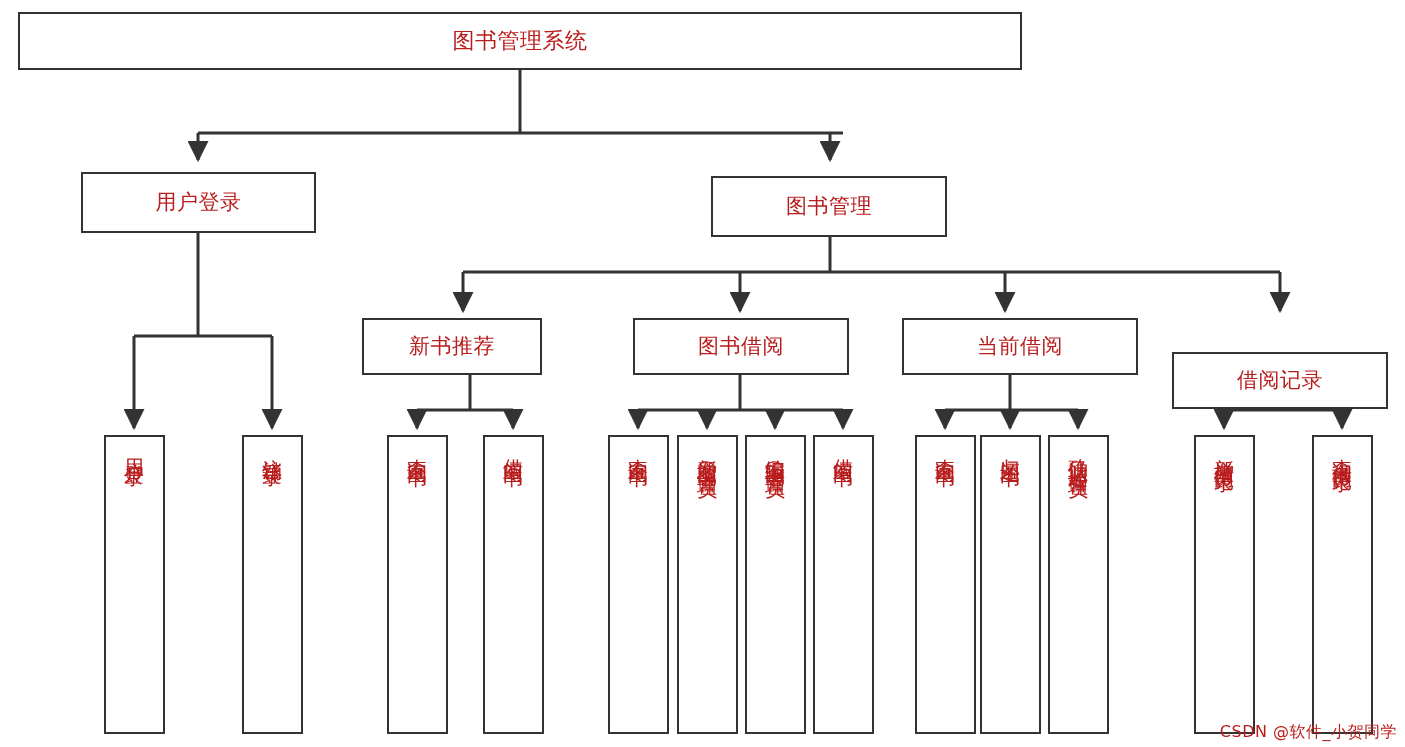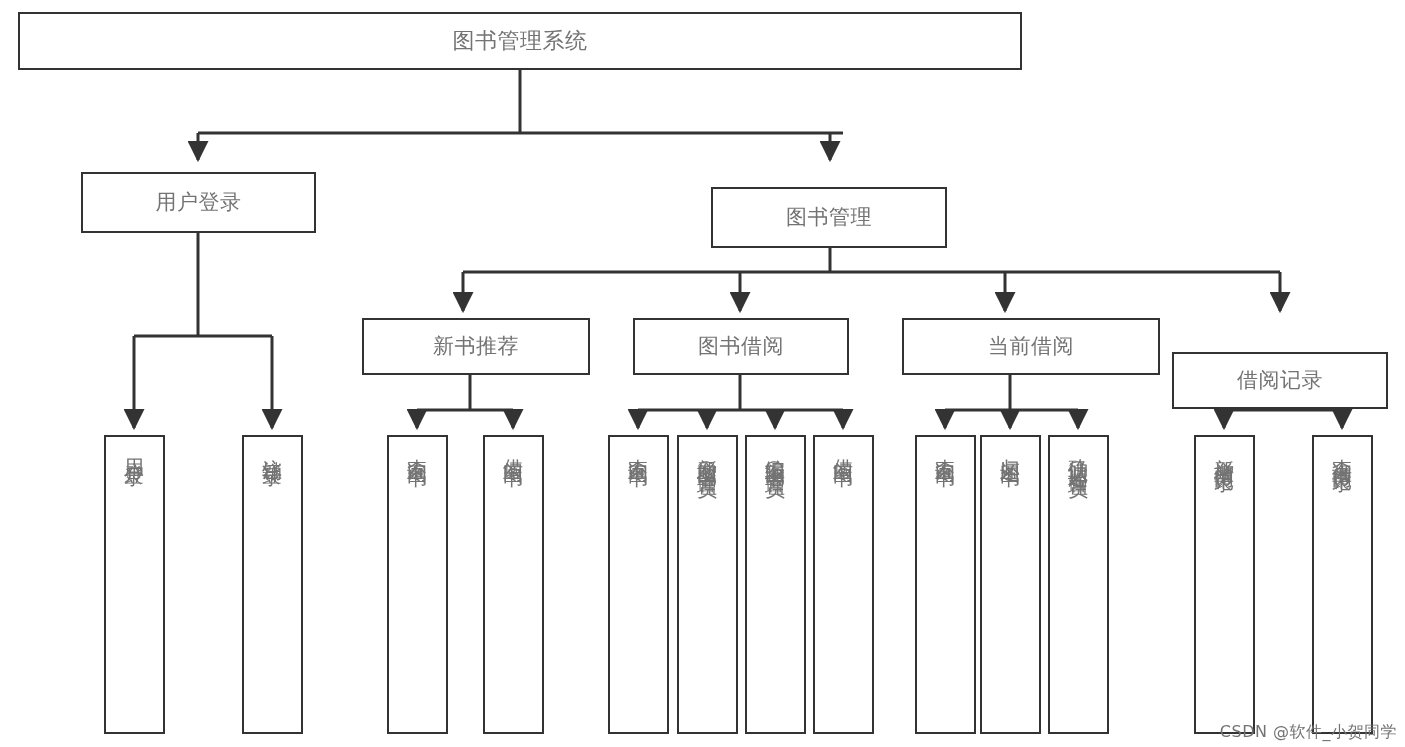--- a/index.html
+++ b/index.html
@@ -25,21 +25,21 @@
     height: 747px;
   }
   .node {
     position: absolute;
     box-sizing: border-box;
     background: #ffffff;
     border: 2px solid #333333;
     display: flex;
     align-items: center;
     justify-content: center;
-    color: #737373;
+    color: #b91c1c;
   }
   .node .label {
     display: block;
     text-align: center;
     line-height: 1.18;
     letter-spacing: 0.5px;
   }
   
   .node.horiz .label {
     writing-mode: horizontal-tb;
@@ -57,21 +57,21 @@
     text-orientation: upright;
     font-size: 20px;
     letter-spacing: 3px;
     line-height: 1.0;
   }
   #watermark {
     position: absolute;
     right: 8px;
     bottom: 4px;
     font-size: 16px;
-    color: #737373;
+    color: #b91c1c;
     letter-spacing: 0.5px;
     white-space: nowrap;
     pointer-events: none;
   }
 </style>
 </head>
 <body>
 
 <div id="diagram-root">
 
@@ -125,31 +125,31 @@
     </g>
   </svg>
 
   <div class="node horiz" id="node-root" style="left:18px; top:12px; width:1004px; height:58px;">
     <span class="label">图书管理系统</span>
   </div>
 
   <div class="node horiz" style="left:81px; top:172px; width:235px; height:61px;">
     <span class="label">用户登录</span>
   </div>
-  <div class="node horiz" style="left:711px; top:187px; width:236px; height:61px;">
+  <div class="node horiz" style="left:711px; top:176px; width:236px; height:61px;">
     <span class="label">图书管理</span>
   </div>
 
-  <div class="node horiz" style="left:362px; top:318px; width:228px; height:57px;align-items:center;">
+  <div class="node horiz" style="left:362px; top:318px; width:180px; height:57px;align-items:center;">
     <span class="label">新书推荐</span>
   </div>
   <div class="node horiz" style="left:633px; top:318px; width:216px; height:57px;justify-content:center;">
     <span class="label">图书借阅</span>
   </div>
-  <div class="node horiz" style="left:902px; top:318px; width:258px; height:57px;">
+  <div class="node horiz" style="left:902px; top:318px; width:236px; height:57px;">
     <span class="label">当前借阅</span>
   </div>
   <div class="node horiz" style="left:1172px; top:318px; width:216px; height:57px;margin-top:34px;">
     <span class="label">借阅记录</span>
   </div>
 
   <div class="node vert" style="left:104px; top:435px; width:61px; height:299px;">
     <span class="label">用户登录</span>
   </div>
   <div class="node vert" style="left:242px; top:435px; width:61px; height:299px;">

